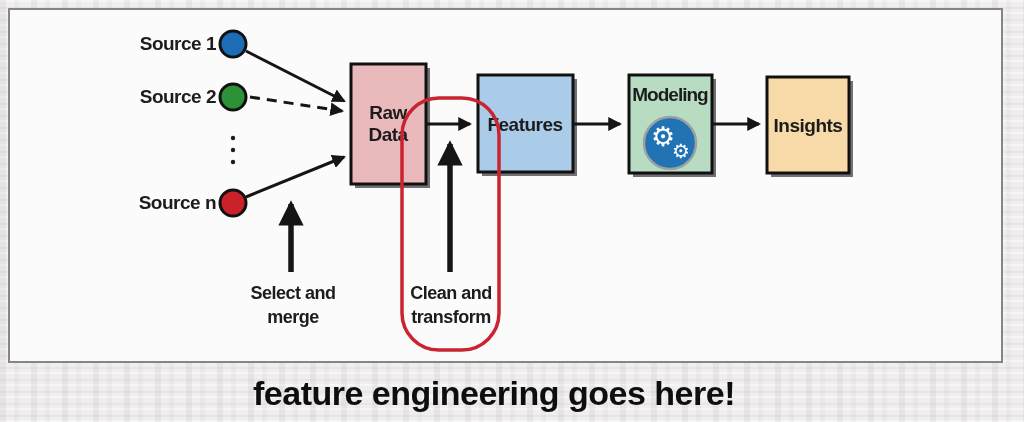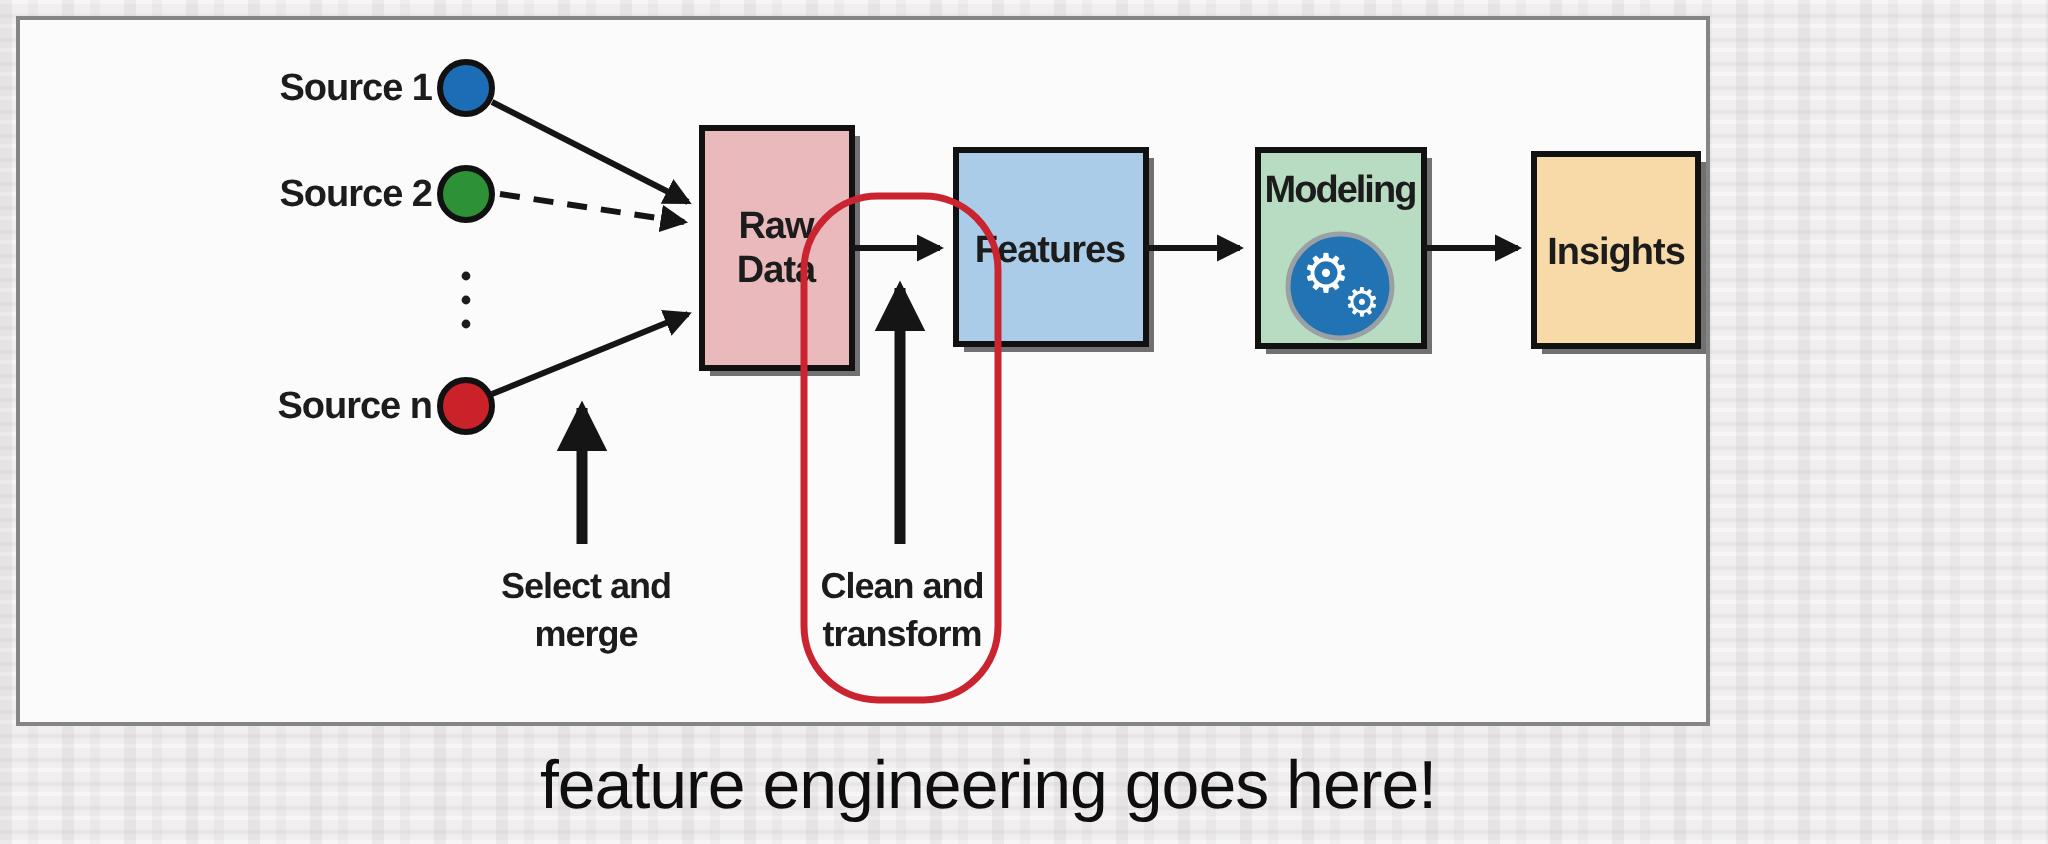--- a/index.html
+++ b/index.html
@@ -9,35 +9,35 @@
     overflow: hidden;
     font-family: "Liberation Sans", sans-serif;
     background-color: #f1eef0;
     background-image:
       repeating-linear-gradient(90deg, rgba(176,170,174,0.16) 0 6px, rgba(0,0,0,0) 6px 14px, rgba(176,170,174,0.10) 14px 19px, rgba(0,0,0,0) 19px 31px),
       repeating-linear-gradient(0deg, rgba(255,255,255,0.45) 0 2px, rgba(0,0,0,0) 2px 5px, rgba(180,174,178,0.14) 5px 7px, rgba(0,0,0,0) 7px 12px);
   }
   .panel {
     position: absolute;
     left: 8px; top: 8px;
-    width: 847px; height: 355px;
+    width: 995px; height: 355px;
     box-sizing: border-box;
     background: #fcfbfc;
     border: 2px solid #858585;
   }
   .panel svg { position: absolute; left: 0; top: 0; }
   .caption-wrap {
     position: absolute;
     left: 0; top: 374px; width: 1024px;
     text-align: center;
     transform: translateX(-18px);
   }
   .caption {
     font-size: 34px;
-    font-weight: 400;
+    font-weight: 700;
     letter-spacing: -0.5px;
     color: #0e0e0e;
     white-space: nowrap;
   }
   text { font-family: "Liberation Sans", sans-serif; fill: #1c1c1c; }
   .src-label { font-size: 19px; font-weight: 700; letter-spacing: -0.5px; }
   .box-label { font-size: 19px; font-weight: 700; letter-spacing: -0.5px; }
   .anno-label { font-size: 18px; font-weight: 700; letter-spacing: -0.5px; }
   .gear-glyph { font-family: "DejaVu Sans", sans-serif; fill: #ffffff; font-weight: 700; }
 </style>

